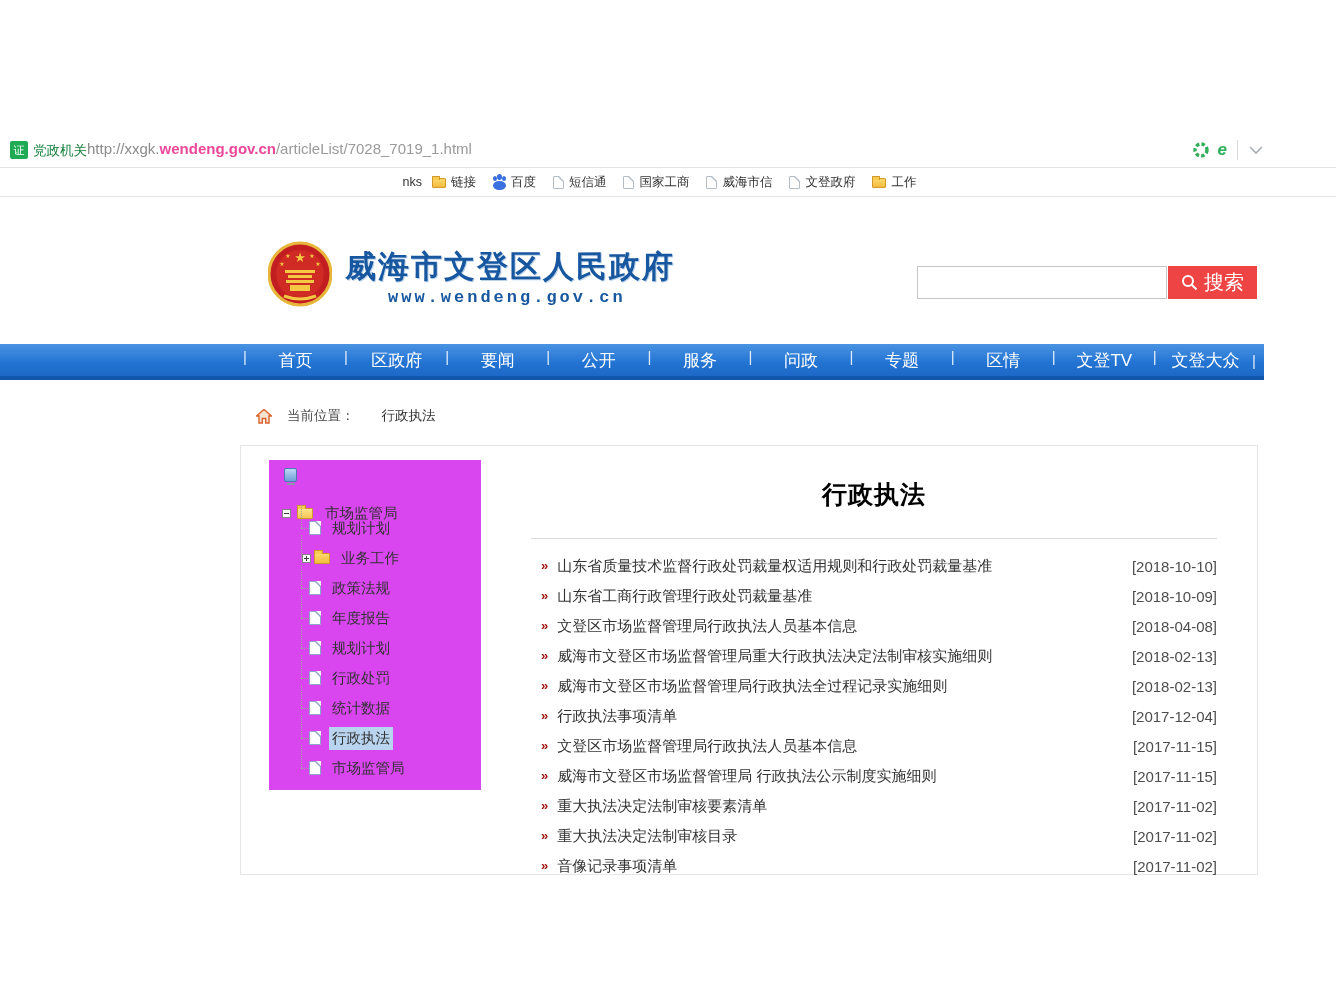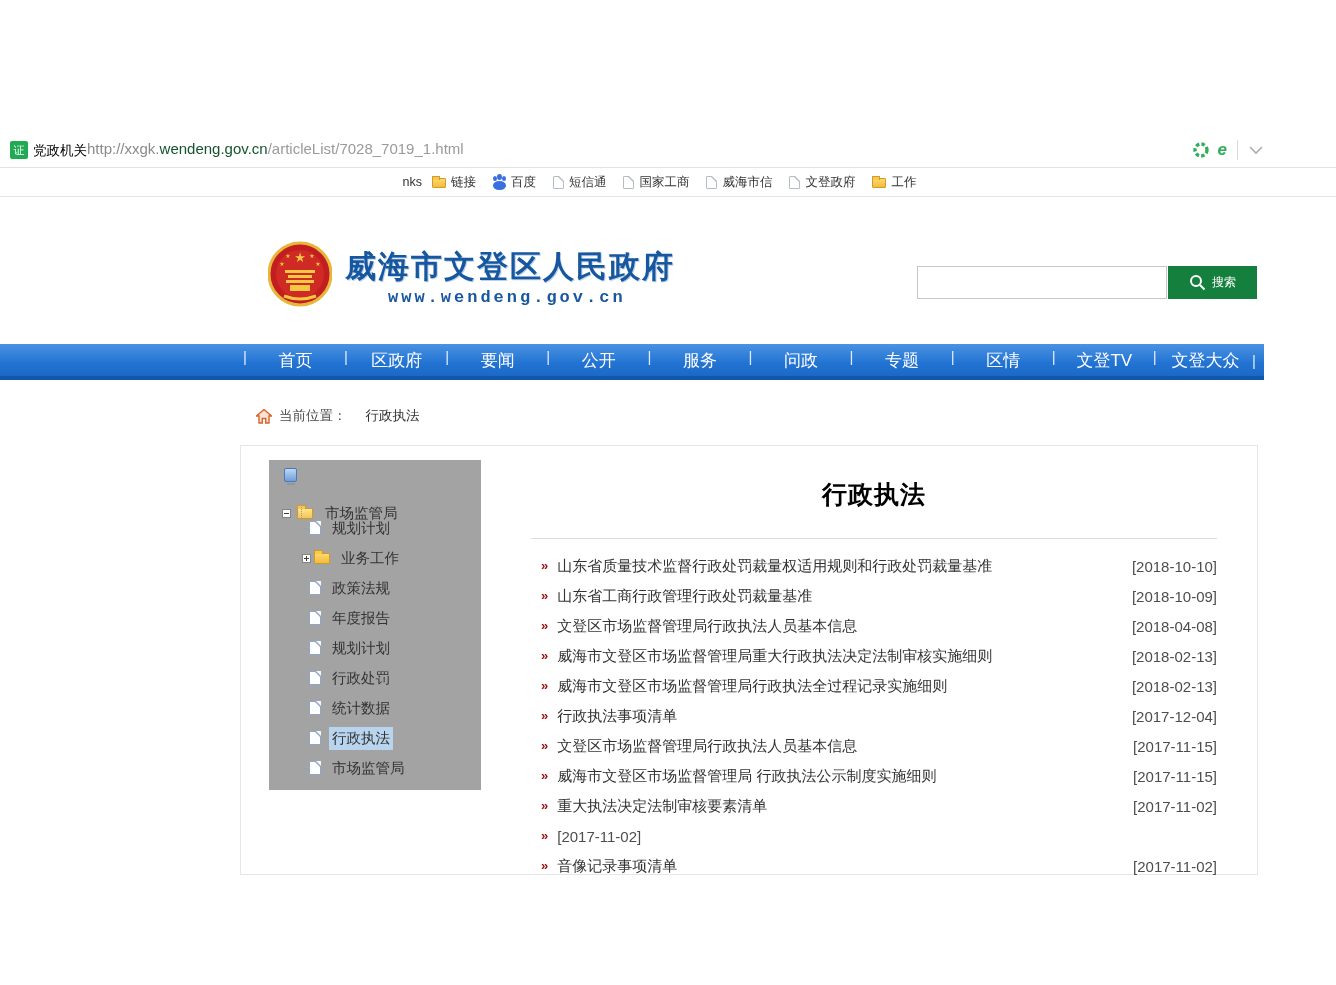--- a/index.html
+++ b/index.html
@@ -4,23 +4,23 @@
 <style>
   * { margin:0; padding:0; box-sizing:border-box; }
   html,body { background:#fff; }
   body { font-family:"Liberation Sans","DejaVu Sans",sans-serif; }
   .screen { position:relative; width:1336px; height:985px; background:#fff; overflow:hidden; }
 
   
   .addr-bar { position:absolute; left:0; top:134px; width:1336px; height:33px; background:#fff; }
   .cert-badge { position:absolute; left:10px; top:7px; width:18px; height:18px; background:#1faa53; color:#fff;
     font-size:11px; line-height:18px; text-align:center; border-radius:2px; }
-  .site-label { position:absolute; left:33px; top:8px; font-size:13.5px; color:#000000; }
+  .site-label { position:absolute; left:33px; top:8px; font-size:13.5px; color:#15803d; }
   .url-text { position:absolute; left:87px; top:6px; font-size:15px; color:#9a9a9a; white-space:nowrap; }
-  .url-text b { color:#14532d; font-weight:normal; }
+  .url-text b { color:#ec4899; font-weight:bold; }
   .url-text .pre { color:#8b8b8b; }
   .addr-icons { position:absolute; right:72px; top:6px; display:flex; align-items:center; gap:8px; }
   .addr-sep { width:1px; height:20px; background:#d9d9d9; margin:0 2px; }
   .ie-e { font-size:17px; font-weight:bold; font-style:italic; color:#2fae57; line-height:18px; }
   .hairline { position:absolute; left:0; width:1336px; height:1px; background:#e3e3e3; }
 
   .bm-bar { position:absolute; left:0; top:168px; width:1336px; height:28px; background:#fff; display:flex;
     align-items:center; font-size:12.5px; color:#333;justify-content:center; }
   .bm-trunc { margin:0 10px 0 0; color:#333; }
   .bm-item { display:flex; align-items:center; gap:5px; margin-right:17px; cursor:pointer; white-space:nowrap; }
@@ -37,41 +37,41 @@
   .icon-baidu::after { content:''; position:absolute; left:4px; top:-7px; width:5px; height:6px; border-radius:50%; background:#3a6fe0; }
 
   
   .emblem { position:absolute; left:268px; top:240px; }
   .site-title { position:absolute; left:345px; top:246px; font-size:31px; font-weight:bold; color:#17579f;
     letter-spacing:2px; text-shadow:1px 1px 0 #bcd2ea; }
   .site-url { position:absolute; left:388px; top:288px; font-size:17px; font-weight:bold; color:#17579f;
     letter-spacing:3px; font-family:"Liberation Mono","DejaVu Sans Mono",monospace; }
   .search-input { position:absolute; left:917px; top:266px; width:250px; height:33px; border:1px solid #c6c6c6;
     background:#fff; font-size:14px; padding:0 8px; outline:none; }
-  .search-btn { position:absolute; left:1168px; top:266px; width:89px; height:33px; background:#15803d; border:none;
-    color:#fff; font-size:12px; display:flex; align-items:center; justify-content:center; gap:6px; cursor:pointer;
+  .search-btn { position:absolute; left:1168px; top:266px; width:89px; height:33px; background:#ef4444; border:none;
+    color:#fff; font-size:20px; display:flex; align-items:center; justify-content:center; gap:6px; cursor:pointer;
     font-family:inherit; }
 
   
   .nav-bar { position:absolute; left:0; top:344px; width:1264px; height:36px;
     background:linear-gradient(180deg,#4a93e3 0%,#2273d2 60%,#1d68c6 100%); border-bottom:4px solid #1157ab; }
   .nav-inner { position:absolute; left:245px; right:8px; top:0; height:32px; display:flex; }
   .nav-item { flex:1; position:relative; display:flex; align-items:center; justify-content:center; color:#fff;
     font-size:17px; cursor:pointer; white-space:nowrap; }
   .nav-item::before { content:'|'; position:absolute; left:-2px; top:4px; font-size:15px; color:rgba(255,255,255,.85); font-weight:100; }
   .nav-inner::after { content:'|'; position:absolute; right:0; top:8px; font-size:15px; color:rgba(255,255,255,.85); }
 
   
-  .breadcrumb { position:absolute; left:256px; top:407px; display:flex; align-items:center; gap:7px; font-size:13.5px; color:#4a4a4a; }
+  .breadcrumb { position:absolute; left:256px; top:407px; display:flex; align-items:center; gap:15px; font-size:13.5px; color:#4a4a4a; }
   .crumb-cur { margin-left:12px; color:#333; }
 
   
   .content { position:absolute; left:240px; top:445px; width:1018px; height:430px; background:#fff; border:1px solid #e6e6e6; }
 
-  .tree-panel { position:absolute; left:28px; top:14px; width:212px; height:330px; background:#a3a3a3; }
+  .tree-panel { position:absolute; left:28px; top:14px; width:212px; height:330px; background:#d946ef; }
   .tree-computer { position:absolute; left:15px; top:8px; width:13px; height:14px;
     background:linear-gradient(180deg,#bcd8f6,#6f9fd8); border:1px solid #4a79b5; border-radius:2px; }
   .tree-computer::after { content:''; position:absolute; left:2px; bottom:-4px; width:8px; height:2px; background:#8a97a5; }
   .tree-root { position:absolute; left:13px; top:42px; display:flex; align-items:center; font-size:14.5px; color:#333; }
   .tree-rows { position:absolute; left:0; top:53px; width:212px; }
   .tree-row { height:30px; display:flex; align-items:center; padding-left:26px; font-size:14.5px; color:#333; cursor:pointer; }
   .conn { position:relative; width:14px; height:30px; flex:0 0 auto; }
   .conn::before { content:''; position:absolute; left:6px; top:-8px; height:23px; border-left:1px dotted #9f9f9f; }
   .conn::after { content:''; position:absolute; left:6px; top:15px; width:8px; border-top:1px dotted #9f9f9f; }
   .expander { display:none; position:relative; width:9px; height:9px; background:#fff; border:1px solid #848484; margin:0 3px 0 -7px; flex:0 0 auto; }
@@ -374,20 +374,21 @@
           </div>
 
           <div class="article-row">
             <span class="bullet"></span>
             <span class="a-title">重大执法决定法制审核要素清单</span>
             <span class="a-date">[2017-11-02]</span>
           </div>
 
           <div class="article-row">
             <span class="bullet"></span>
+            <span class="a-title">重大执法决定法制审核目录</span>
             <span class="a-date">[2017-11-02]</span>
           </div>
 
           <div class="article-row">
             <span class="bullet"></span>
             <span class="a-title">音像记录事项清单</span>
             <span class="a-date">[2017-11-02]</span>
           </div>
 
       </div>

